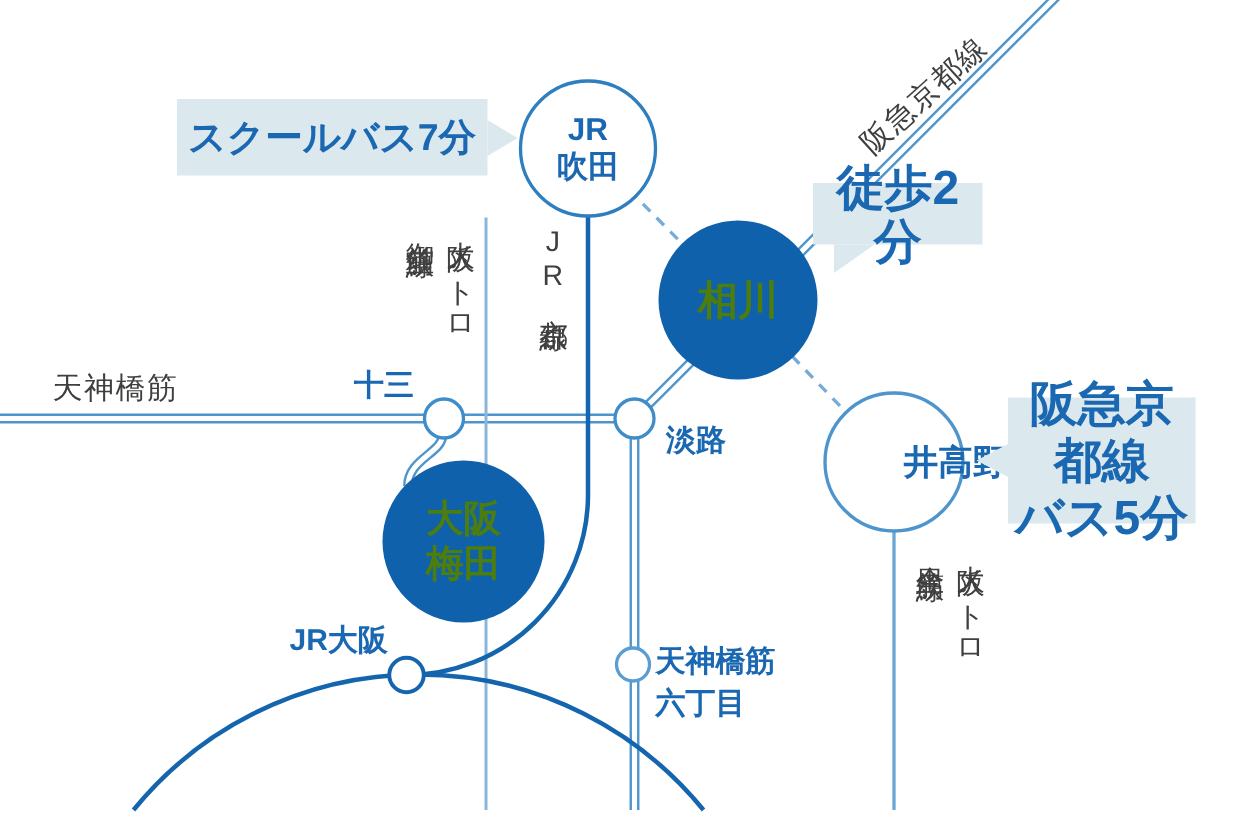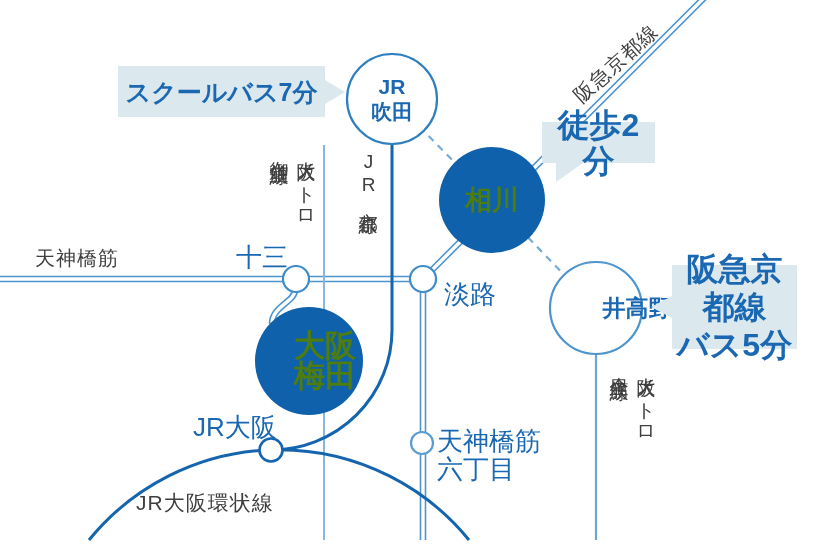--- a/index.html
+++ b/index.html
@@ -13,21 +13,21 @@
     --dark-text:#3f3f3f;
     --callout-bg:#dbe8ed;
   }
   html,body{margin:0;padding:0;background:#fff;}
   body{font-family:"Liberation Sans","DejaVu Sans",sans-serif;}
   #stage{position:relative;width:840px;height:560px;background:#fff;overflow:hidden;}
   #stage svg{position:absolute;left:0;top:0;}
   .abs{position:absolute;}
   .pre{white-space:pre-line;}
   
-  .st-label{color:var(--text-blue);font-weight:400;font-size:26px;line-height:28px;}
+  .st-label{color:var(--text-blue);font-weight:700;font-size:20px;line-height:28px;}
   .line-label{color:var(--dark-text);font-size:20px;letter-spacing:1px;}
   .vtext{writing-mode:vertical-rl;text-orientation:upright;color:var(--dark-text);
          font-size:19px;line-height:27px;letter-spacing:2px;}
   
   .circle-text{display:flex;align-items:center;justify-content:center;text-align:center;
                font-weight:700;white-space:pre-line;}
   .circle-text.white{color:#4d7c0f;}
   .circle-text.blue{color:var(--text-blue);}
   
   .callout{background:var(--callout-bg);color:var(--text-blue);font-weight:700;
@@ -86,38 +86,37 @@
     <circle cx="271" cy="450" r="11.5" fill="#fff" stroke="#1565ae" stroke-width="2.6"></circle>
     <circle cx="392" cy="99" r="45" fill="#fff" stroke="#2e7fc0" stroke-width="2.2"></circle>
     <circle cx="492" cy="200" r="53" fill="#0e61aa"></circle>
     <circle cx="309" cy="361" r="54" fill="#0e61aa"></circle>
     <circle cx="596" cy="308" r="46" fill="#fff" stroke="#4d95cc" stroke-width="2.2"></circle>
   </svg>
 
   <div class="abs circle-text blue" style="left:347px;top:54px;width:90px;height:90px;font-size:21px;line-height:25px;">JR
 吹田</div>
   <div class="abs circle-text white" style="left:447px;top:155px;width:90px;height:90px;font-size:27px;">相川</div>
-  <div class="abs circle-text white" style="left:280px;top:316px;width:90px;height:90px;font-size:31px;line-height:30px;">大阪
+  <div class="abs circle-text white" style="left:264px;top:316px;width:90px;height:90px;font-size:25px;line-height:30px;">大阪
 梅田</div>
   <div class="abs circle-text blue" style="left:551px;top:285px;width:90px;height:46px;font-size:23px;padding-left:41px;">井高野</div>
 
   <div class="abs st-label" style="left:236px;top:243px;">十三</div>
   <div class="abs st-label" style="left:444px;top:280px;">淡路</div>
   <div class="abs st-label pre" style="left:437px;top:427px;">天神橋筋
 六丁目</div>
   <div class="abs st-label" style="left:193px;top:413px;">JR大阪</div>
 
   <div class="abs line-label rot" style="left:538px;top:50px;width:156px;text-align:center;">阪急京都線</div>
   <div class="abs line-label" style="left:35px;top:245px;">天神橋筋</div>
   <div class="abs vtext pre" style="left:266px;top:146px;height:170px;">大阪メトロ
 御堂筋線</div>
   <div class="abs vtext" style="left:355px;top:151px;height:170px;">JR京都線</div>
   <div class="abs vtext pre" style="left:606px;top:362px;height:170px;">大阪メトロ
 今里筋線</div>
-  <div class="abs line-label" style="left:136px;top:489px;font-size:21px;">JR大阪環状線</div>
 
   <div class="abs callout" style="left:118px;top:66px;width:207px;height:51px;font-size:25px;text-align:center;">
     <span>スクールバス7分</span>
     <div class="ptr ptr-right"></div>
   </div>
 
   <div class="abs callout" style="left:542px;top:122px;width:113px;height:41px;">
     <span>徒歩2分</span>
     <div class="ptr ptr-downleft"></div>
   </div>

